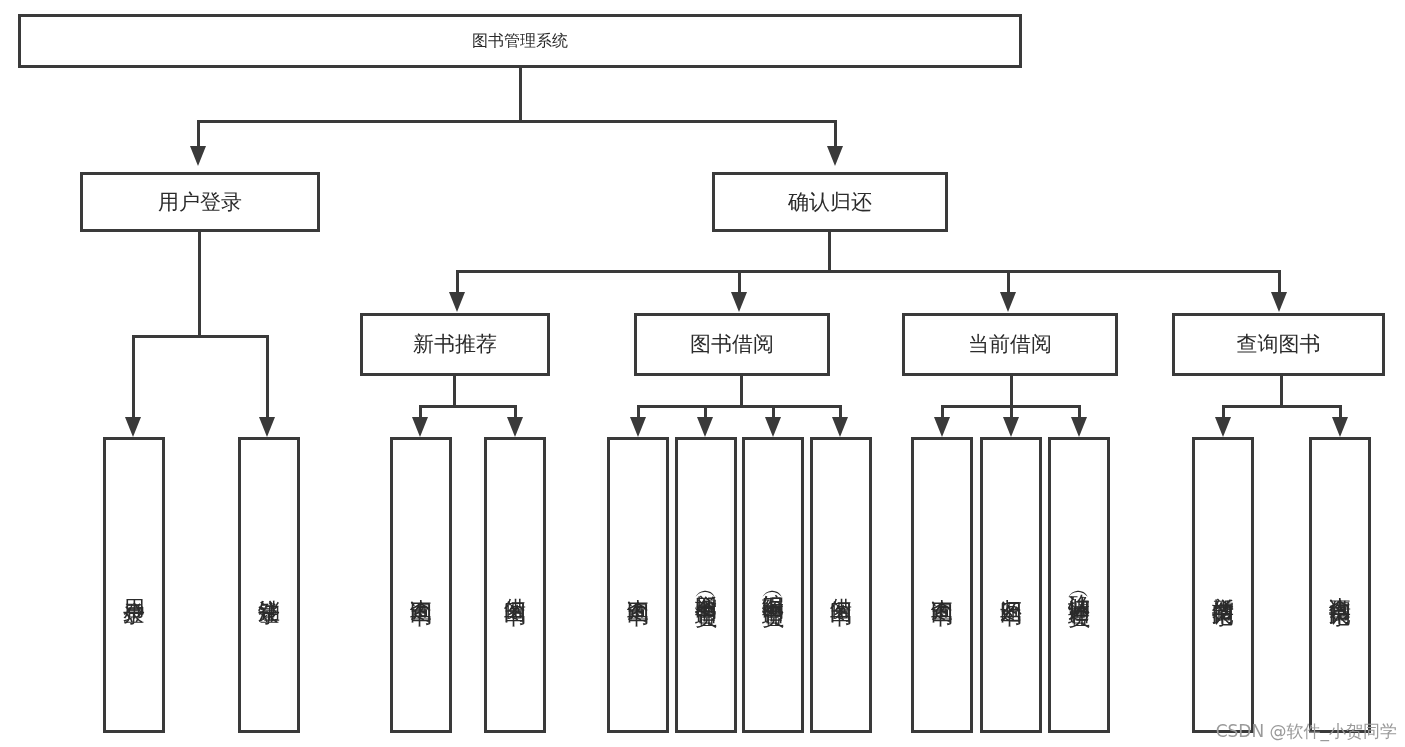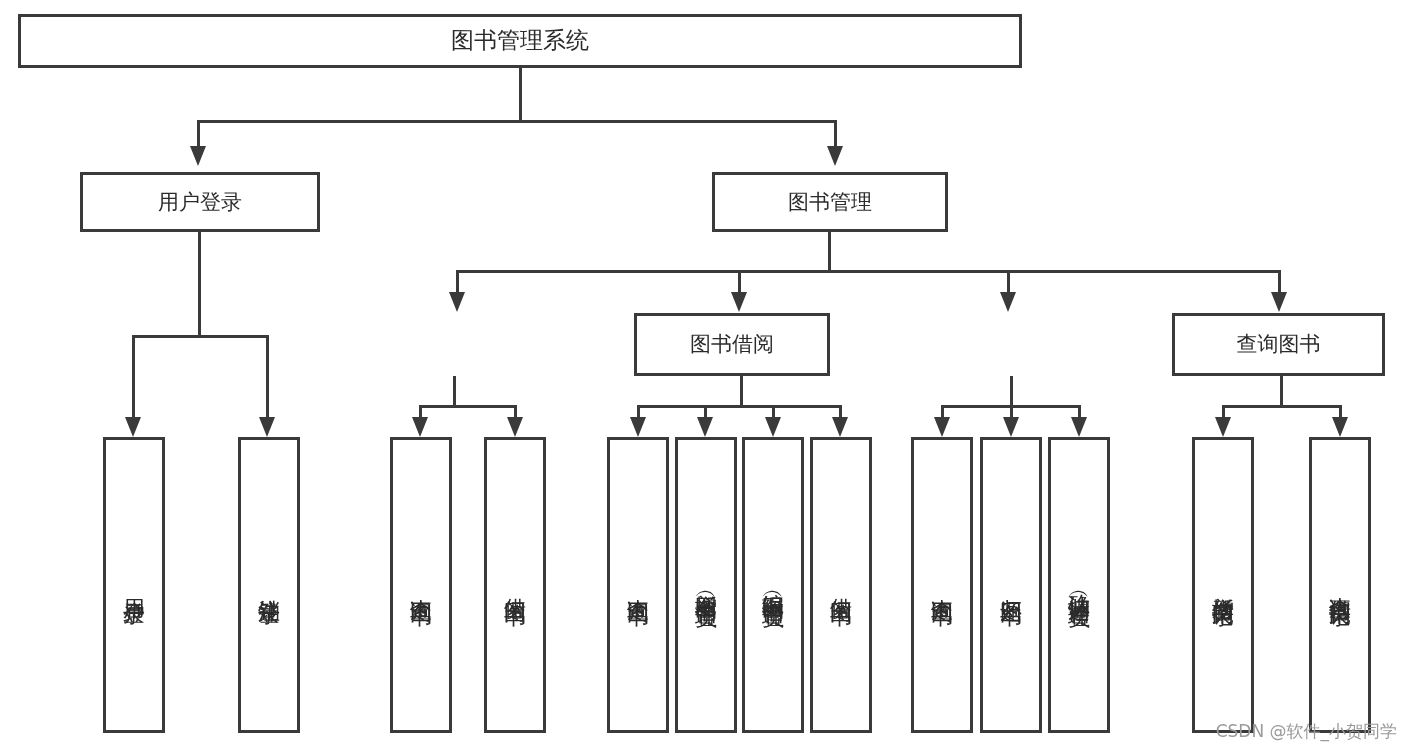--- a/index.html
+++ b/index.html
@@ -25,21 +25,21 @@
     background: #ffffff;
     border: 3px solid #3a3a3a;
     display: flex;
     align-items: center;
     justify-content: center;
     color: #2b2b2b;
     line-height: 1.18;
     text-align: center;
   }
   .node.root {
-    font-size: 23px;
+    font-size: 16px;
   }
   .node.lvl1 {
     font-size: 21px;
   }
   .node.lvl2 {
     font-size: 21px;
   }
   .node.leaf {
     font-size: 22px;
     writing-mode: vertical-rl;
@@ -89,43 +89,49 @@
   <div class="seg h" style="left:197px; top:120px; width:640px;"></div>
   <div class="seg v" style="left:197px; top:120px; height:26px;"></div>
   <div class="seg v" style="left:834px; top:120px; height:26px;"></div>
   <div class="arrow" style="left:190px; top:146px;"></div>
   <div class="arrow" style="left:827px; top:146px;"></div>
 
   <div class="node lvl1" style="left:80px; top:172px; width:240px; height:60px;">
     <span class="lbl">用户登录</span>
   </div>
   <div class="node lvl1" style="left:712px; top:172px; width:236px; height:60px;">
-    <span class="lbl">图书管理</span>
+    <span class="lbl">确认归还</span>
   </div>
 
   <div class="seg v" style="left:198px; top:232px; height:103px;"></div>
   <div class="seg h" style="left:132px; top:335px; width:137px;"></div>
   <div class="seg v" style="left:132px; top:335px; height:82px;"></div>
   <div class="seg v" style="left:266px; top:335px; height:82px;"></div>
   <div class="arrow" style="left:125px; top:417px;"></div>
   <div class="arrow" style="left:259px; top:417px;"></div>
 
   <div class="seg v" style="left:828px; top:232px; height:38px;"></div>
   <div class="seg h" style="left:456px; top:270px; width:825px;"></div>
   <div class="seg v" style="left:456px; top:270px; height:22px;"></div>
   <div class="seg v" style="left:738px; top:270px; height:22px;"></div>
   <div class="seg v" style="left:1007px; top:270px; height:22px;"></div>
   <div class="seg v" style="left:1278px; top:270px; height:22px;"></div>
   <div class="arrow" style="left:449px; top:292px;"></div>
   <div class="arrow" style="left:731px; top:292px;"></div>
   <div class="arrow" style="left:1000px; top:292px;"></div>
   <div class="arrow" style="left:1271px; top:292px;"></div>
 
+  <div class="node lvl2" style="left:360px; top:313px; width:190px; height:63px;">
+    <span class="lbl">新书推荐</span>
+  </div>
   <div class="node lvl2" style="left:634px; top:313px; width:196px; height:63px;">
     <span class="lbl">图书借阅</span>
+  </div>
+  <div class="node lvl2" style="left:902px; top:313px; width:216px; height:63px;">
+    <span class="lbl">当前借阅</span>
   </div>
   <div class="node lvl2" style="left:1172px; top:313px; width:213px; height:63px;">
     <span class="lbl">查询图书</span>
   </div>
 
   <div class="seg v" style="left:453px; top:376px; height:29px;"></div>
   <div class="seg h" style="left:419px; top:405px; width:98px;"></div>
   <div class="seg v" style="left:419px; top:405px; height:12px;"></div>
   <div class="seg v" style="left:514px; top:405px; height:12px;"></div>
   <div class="arrow" style="left:412px; top:417px;"></div>

